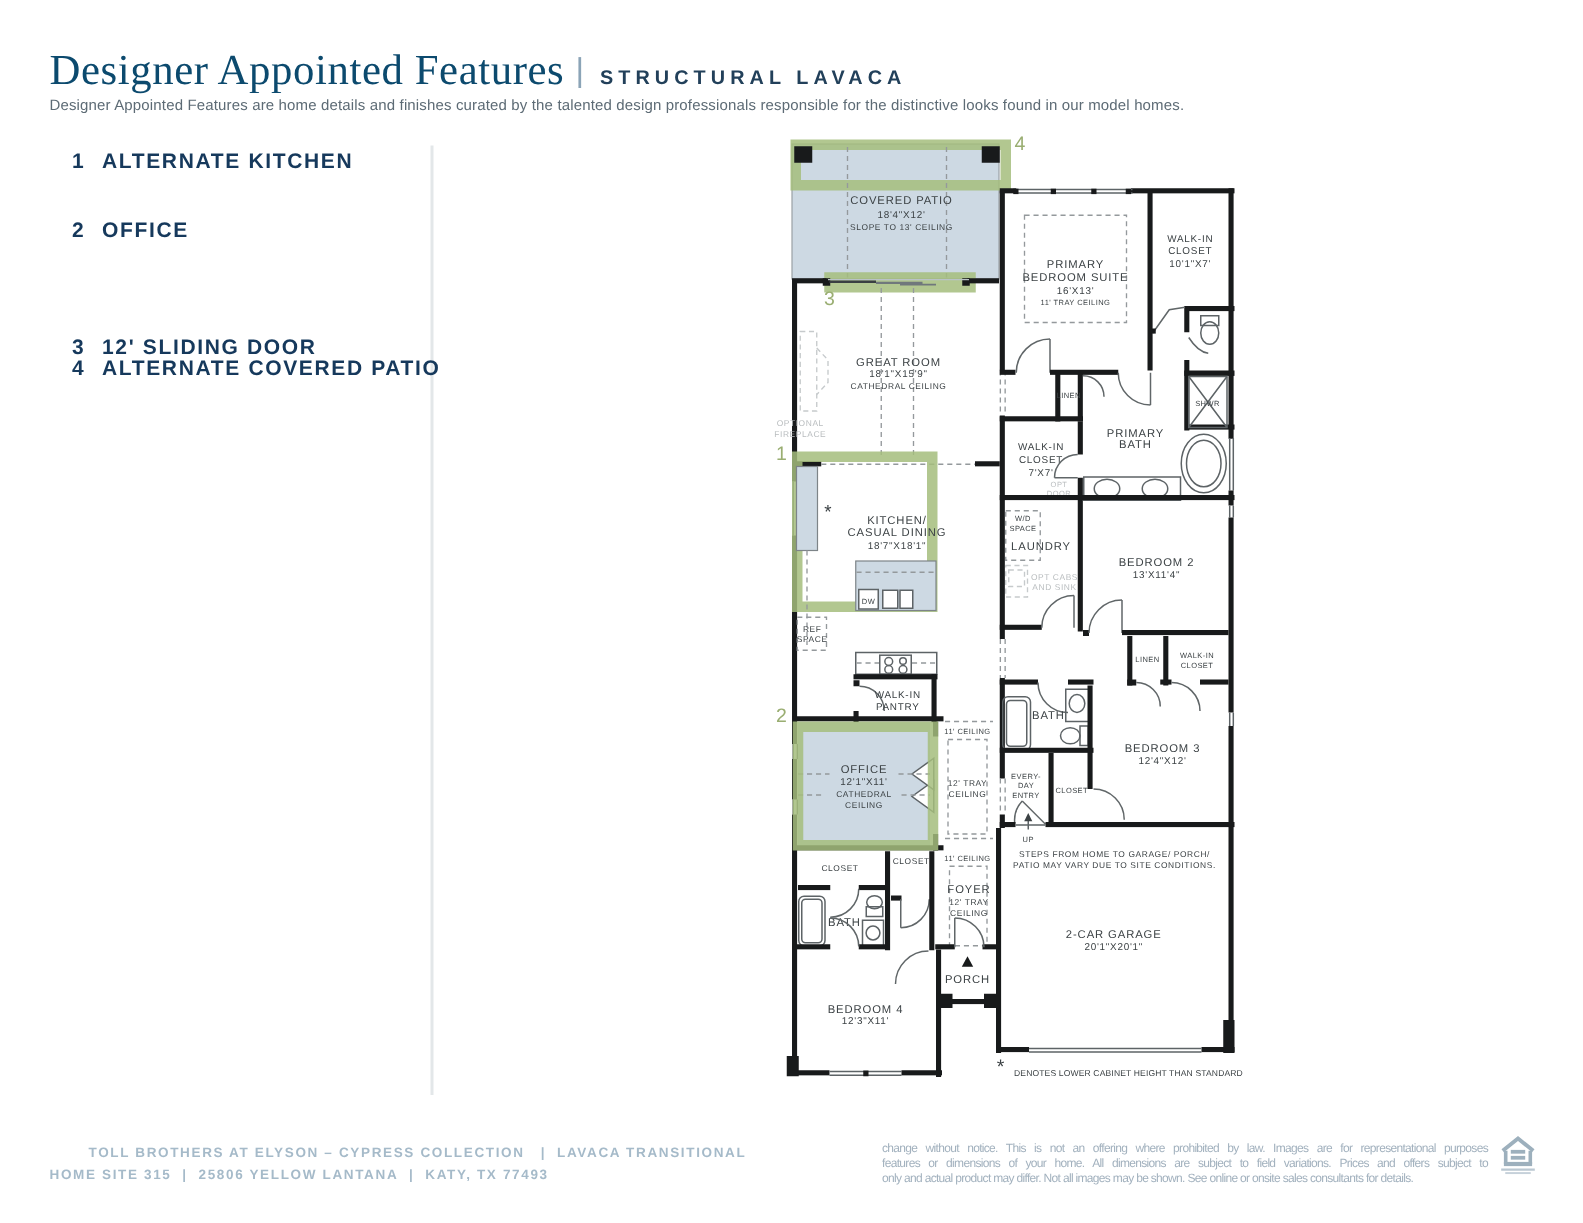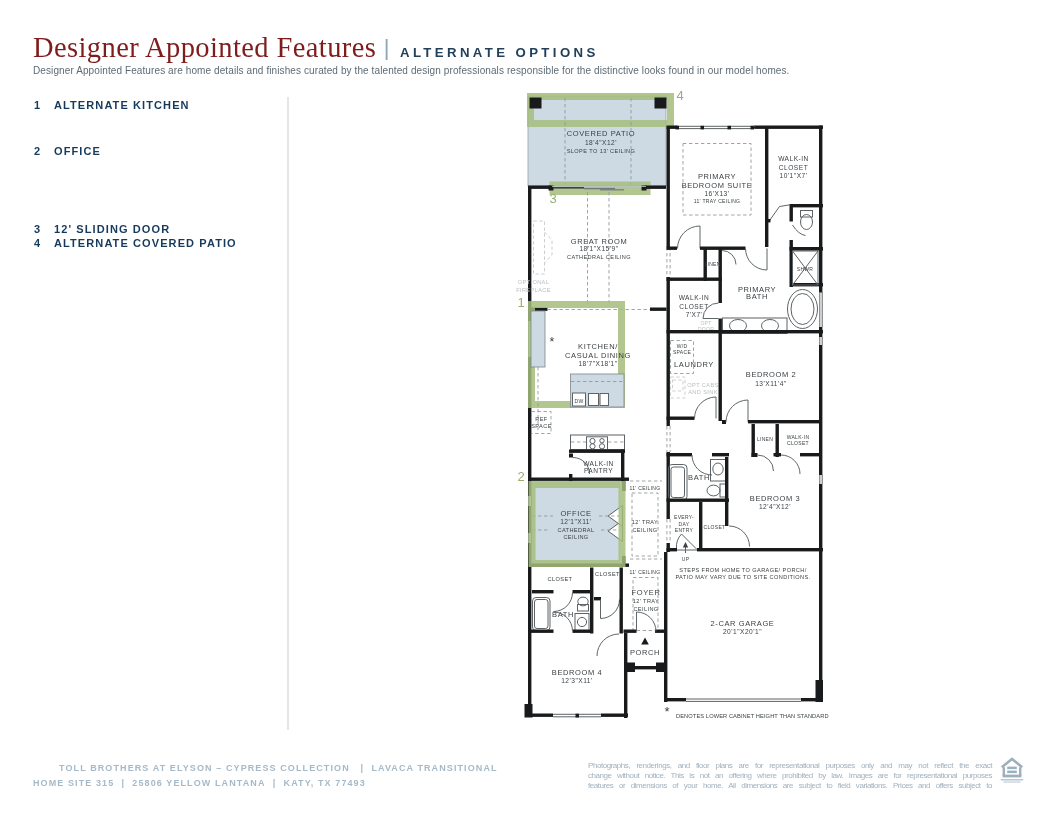--- a/index.html
+++ b/index.html
@@ -1,32 +1,32 @@
 <!DOCTYPE html>
 <html><head>
 <meta charset="utf-8">
 <style>
   html,body{margin:0;padding:0;background:#fff;}
   body{width:1055px;height:815px;position:relative;overflow:hidden;font-family:"Liberation Sans",sans-serif;}
   .title{position:absolute;left:33px;top:32px;white-space:nowrap;}
-  .title .serif{font-family:"Liberation Serif",serif;font-weight:400;font-size:28.5px;color:#7f1d1d;letter-spacing:0.4px;}
+  .title .serif{font-family:"Liberation Serif",serif;font-weight:400;font-size:28.5px;color:#0c4a6e;letter-spacing:0.4px;}
   .title .bar{font-weight:300;font-size:22px;color:#8ba4b7;padding:0 10.5px 0 7.5px;position:relative;top:-2px;}
   .title .so{font-size:13.2px;font-weight:600;color:#22405a;letter-spacing:3.4px;}
   .subtitle{position:absolute;left:33px;top:65px;font-size:10px;color:#5d6b75;letter-spacing:0.1px;}
   .vline{position:absolute;left:287px;top:97px;width:2px;height:633px;background:#e3e7e9;}
-  .li{position:absolute;left:34px;width:250px;font-size:11px;font-weight:700;color:#16395c;letter-spacing:1.1px;white-space:nowrap;}
+  .li{position:absolute;left:48px;width:250px;font-size:14px;font-weight:700;color:#16395c;letter-spacing:1.1px;white-space:nowrap;}
   .li .n{display:inline-block;width:20px;letter-spacing:0;}
   .footL{position:absolute;left:33px;font-size:9px;font-weight:700;color:#a5bac9;letter-spacing:1.1px;white-space:nowrap;}
   .disc{position:absolute;left:588px;top:761px;width:404px;font-size:8px;letter-spacing:-0.45px;line-height:9.8px;color:#a2b1be;}
   .disc .jl{text-align:justify;text-align-last:justify;}
   svg text{font-family:"Liberation Sans",sans-serif;}
 </style>
 </head>
 <body>
-  <div class="title"><span class="serif">Designer Appointed Features</span><span class="bar">|</span><span class="so">ALTERNATE OPTIONS</span></div>
+  <div class="title"><span class="serif">Designer Appointed Features</span><span class="bar">|</span><span class="so">STRUCTURAL LAVACA</span></div>
   <div class="subtitle">Designer Appointed Features are home details and finishes curated by the talented design professionals responsible for the distinctive looks found in our model homes.</div>
   <div class="vline"></div>
   <div class="li" style="top:99px;"><span class="n">1</span>ALTERNATE KITCHEN</div>
   <div class="li" style="top:145px;"><span class="n">2</span>OFFICE</div>
   <div class="li" style="top:191px;margin-top:32px;"><span class="n">3</span>12' SLIDING DOOR</div>
   <div class="li" style="top:237px;"><span class="n">4</span>ALTERNATE COVERED PATIO</div>
 
   <svg id="plan" width="1055" height="815" viewBox="0 0 1055 815" style="position:absolute;left:0;top:0;">
   <style>
     .w{fill:#181a1b;}
@@ -365,23 +365,23 @@
   <text x="742.5" y="633.5" class="t6">20'1"X20'1"</text>
 
   <text x="667" y="715.5" style="font-size:13px;fill:#3c4245;text-anchor:middle;">*</text>
   <text x="676" y="717.5" style="font-size:5.7px;fill:#3c4245;letter-spacing:0.1px;">DENOTES LOWER CABINET HEIGHT THAN STANDARD</text>
 
   </svg>
 
   <div class="footL" style="top:763px;margin-left:26px;">TOLL BROTHERS AT ELYSON – CYPRESS COLLECTION&nbsp;&nbsp;&nbsp;|&nbsp;&nbsp;LAVACA TRANSITIONAL</div>
   <div class="footL" style="top:778px;text-align:center;">HOME SITE 315&nbsp;&nbsp;|&nbsp;&nbsp;25806 YELLOW LANTANA&nbsp;&nbsp;|&nbsp;&nbsp;KATY, TX 77493</div>
   <div class="disc">
-    <div class="jl">Photographs, renderings, and floor plans are for representational purposes only and may not reflect the exact</div>
     <div class="jl">change without notice. This is not an offering where prohibited by law. Images are for representational purposes</div>
     <div class="jl">features or dimensions of your home. All dimensions are subject to field variations. Prices and offers subject to</div>
+    <div>only and actual product may differ. Not all images may be shown. See online or onsite sales consultants for details.</div>
   </div>
   <svg width="26" height="28" viewBox="0 0 26 28" style="position:absolute;left:999px;top:756px;">
     <path d="M2.8,11.2 L13,3 L23.2,11.2" fill="none" stroke="#9db0bd" stroke-width="2.6"></path>
     <path d="M4.8,11.2 L4.8,20 M21.2,11.2 L21.2,20" stroke="#9db0bd" stroke-width="2.4"></path>
     <rect x="3.6" y="18.6" width="18.8" height="2.8" fill="#9db0bd"></rect>
     <rect x="8.2" y="10.6" width="9.6" height="2.5" fill="#9db0bd"></rect>
     <rect x="8.2" y="14.6" width="9.6" height="2.5" fill="#9db0bd"></rect>
     <rect x="1.8" y="23" width="22.4" height="1.5" fill="#bac7d1"></rect>
     <rect x="4.5" y="25.4" width="17" height="1.3" fill="#c6d1da"></rect>
   </svg>

